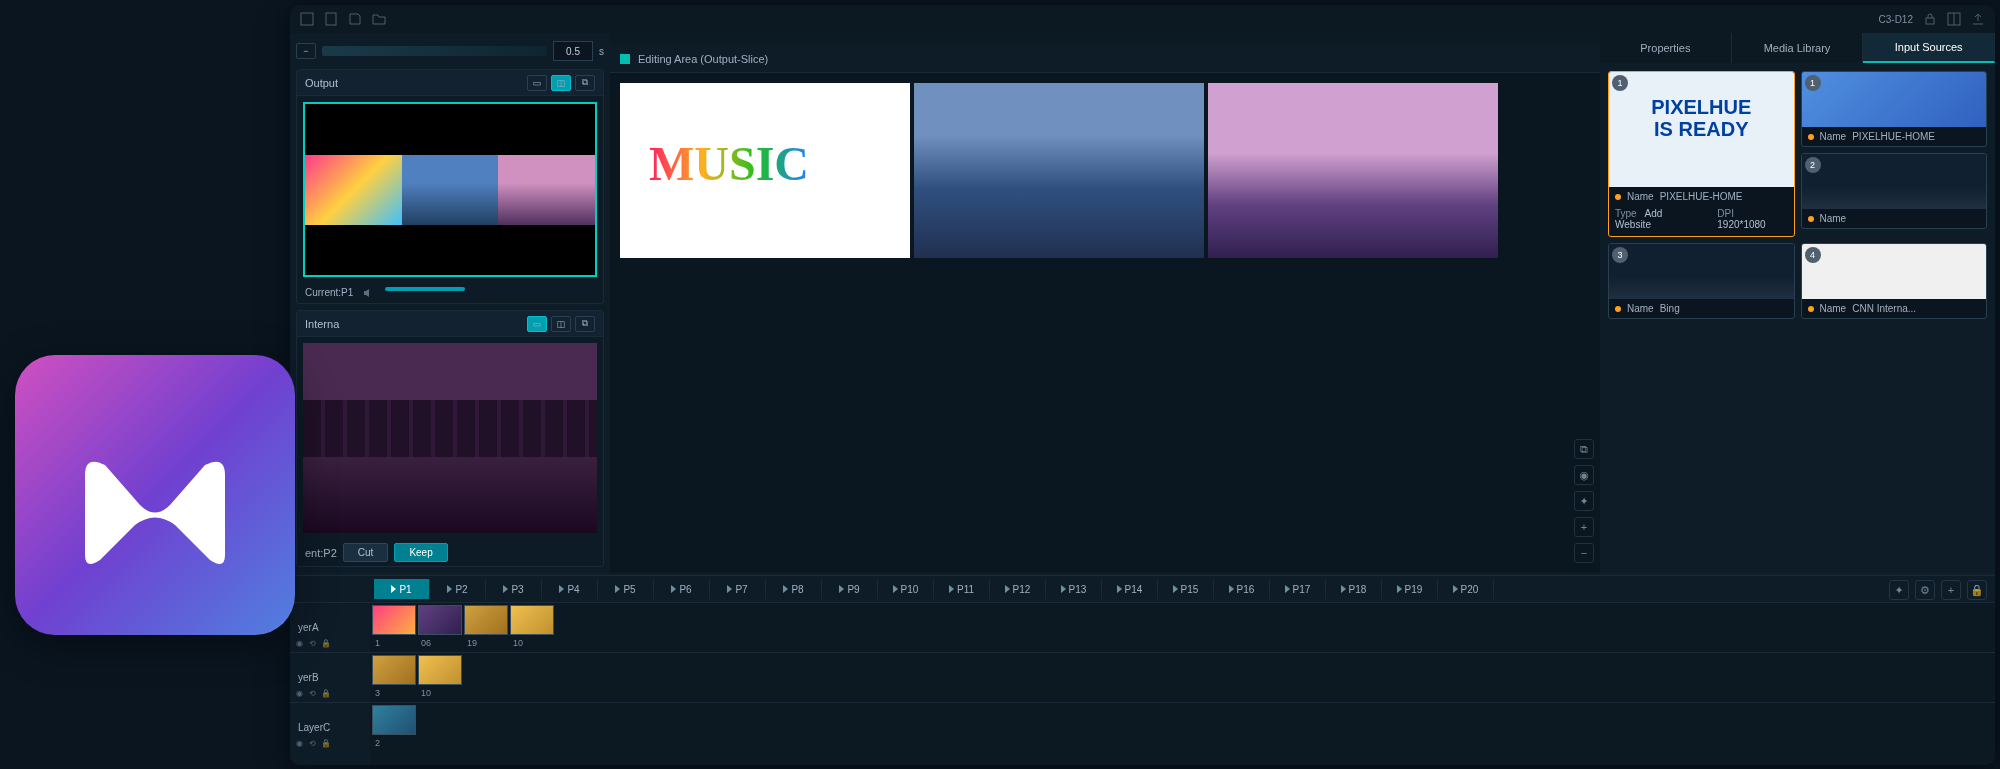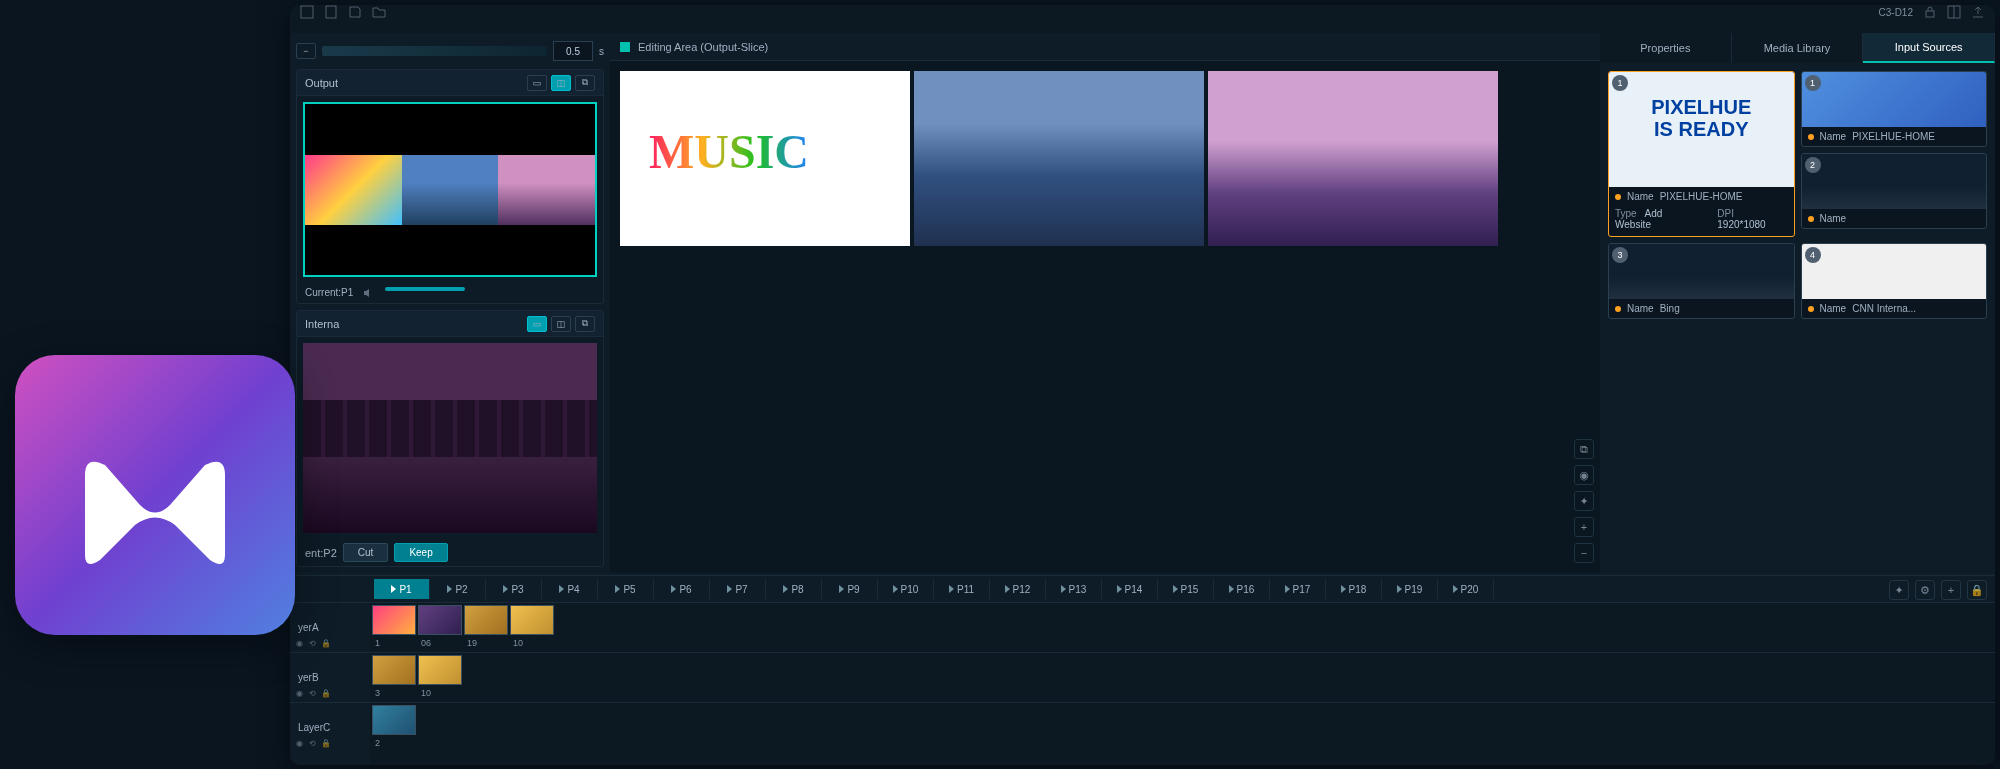--- a/index.html
+++ b/index.html
@@ -1,20 +1,20 @@
 <!DOCTYPE html>
 <html><head>
 <meta charset="utf-8">
 <style>
 * { margin: 0; padding: 0; box-sizing: border-box; font-family: Arial, sans-serif; }
 body { background: #0a1520; color: #a0b0c0; font-size: 11px; width: 2000px; height: 769px; position: relative; overflow: hidden; }
 
 .app-window { position: absolute; left: 290px; top: 5px; width: 1705px; height: 760px; background: #0f1f2a; border-radius: 10px; overflow: hidden; box-shadow: 0 5px 30px rgba(0,0,0,0.5); }
 
-.titlebar { height: 28px; background: #0c1822; display: flex; align-items: flex-start; padding: 0 10px; justify-content: space-between; }
+.titlebar { height: 28px; background: #0c1822; display: flex; align-items: center; padding: 0 10px; justify-content: space-between; }
 .titlebar-left { display: flex; gap: 10px; }
 .titlebar-right { display: flex; gap: 10px; align-items: center; }
 .titlebar-icon { width: 14px; height: 14px; opacity: 0.6; cursor: pointer; }
 .device-label { font-size: 10px; color: #8090a0; }
 
 .main-row { display: flex; height: 540px; }
 
 .left-col { width: 320px; background: #0e1c28; display: flex; flex-direction: column; padding: 6px; gap: 6px; }
 .transition-bar { display: flex; align-items: center; gap: 6px; height: 26px; }
 .slider-track { flex: 1; height: 10px; background: linear-gradient(to right, #1a3a4a, #0d2530); border-radius: 2px; }
@@ -40,21 +40,21 @@
 
 .preview-box { height: 190px; margin: 6px; background: linear-gradient(180deg, #4a2a50 60%, #2a1030); position: relative; overflow: hidden; }
 .city-silhouette { position: absolute; bottom: 40%; left: 0; right: 0; height: 30%; background: repeating-linear-gradient(90deg, #201028 0 18px, #301838 18px 22px); }
 .water-reflect { position: absolute; bottom: 0; left: 0; right: 0; height: 40%; background: linear-gradient(180deg, #3a2040, #1a0820); }
 
 .btn-row { display: flex; gap: 6px; padding: 4px 8px; align-items: center; }
 .btn { padding: 3px 14px; background: #1a3040; border: 1px solid #2a4a5a; color: #b0c0d0; font-size: 10px; cursor: pointer; border-radius: 2px; }
 .btn.keep { background: #008090; border-color: #00a0b0; color: #fff; }
 
 .center-col { flex: 1; background: #0c1a24; display: flex; flex-direction: column; position: relative; }
-.editing-header { height: 28px; display: flex; align-items: center; padding: 0 10px; background: #0e1c28; border-bottom: 1px solid #1a2a38; gap: 8px; }
+.editing-header { height: 28px; display: flex; align-items: center; padding: 0 10px; background: #0e1c28; border-bottom: 1px solid #1a2a38; gap: 8px; margin-top: 12px; }
 .teal-sq { width: 10px; height: 10px; background: #00c0b0; }
 .editing-canvas { flex: 1; background: #0a1620; padding: 10px; display: flex; gap: 4px; align-items: flex-start; position: relative; }
 .canvas-img { height: 175px; }
 .canvas-img.music { width: 290px; background: #fff; position: relative; overflow: hidden; }
 .music-text { position: absolute; top: 30%; left: 10%; font-size: 48px; font-weight: 900; background: linear-gradient(90deg, #ff2060, #ffb020, #20c020, #2080ff); -webkit-background-clip: text; color: transparent; font-family: Impact; }
 .canvas-img.bay { width: 290px; background: linear-gradient(180deg, #7090c0 30%, #305080 60%, #203050); }
 .canvas-img.sunset { width: 290px; background: linear-gradient(180deg, #d0a0d0 40%, #604080 70%, #302050); }
 
 .right-toolbar { position: absolute; right: 6px; bottom: 10px; display: flex; flex-direction: column; gap: 6px; }
 .rt-icon { width: 20px; height: 20px; border: 1px solid #2a4050; border-radius: 3px; display: flex; align-items: center; justify-content: center; cursor: pointer; opacity: 0.7; }

